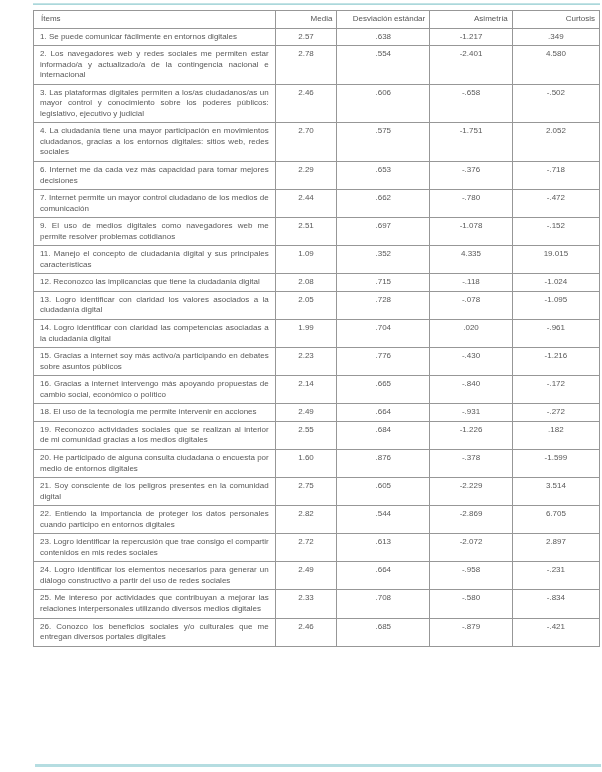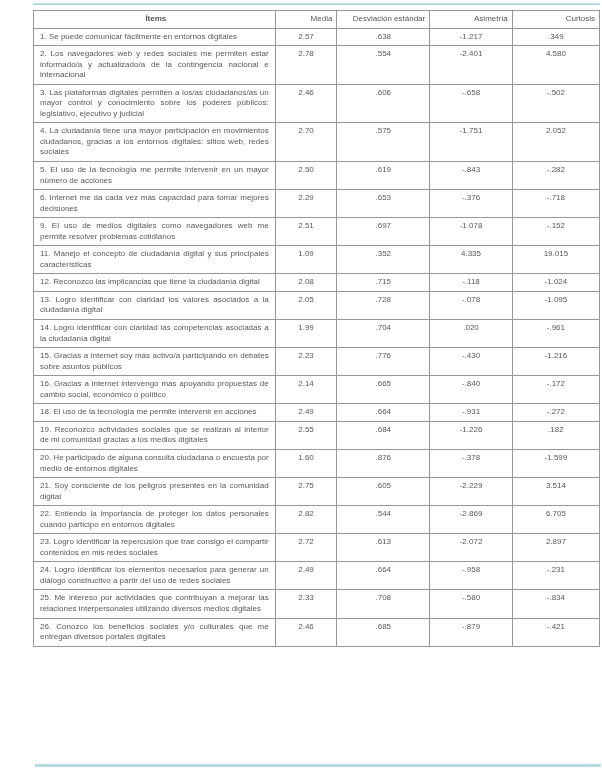--- a/index.html
+++ b/index.html
@@ -32,21 +32,21 @@
     padding:3px 6px;
     vertical-align:top;
     font-weight:normal;
   }
   .stats th {
     text-align:right;
     vertical-align:middle;
     padding:3px 4px;
     color:#565656;
   }
-  .stats th.items-header { text-align:center; padding-left:7px;font-weight:bold; }
+  .stats th.items-header { text-align:left; padding-left:7px; }
   .stats td.item-cell { text-align:justify; }
   .stats td.num-cell { text-align:center; }
   col.c-item { width:42.7%; }
   col.c-media { width:10.9%; }
   col.c-sd { width:16.4%; }
   col.c-skew { width:14.6%; }
   col.c-kurt { width:15.4%; }
 </style>
 </head>
 <body>
@@ -94,34 +94,34 @@
           <td class="num-cell">-.502</td>
         </tr>
         <tr>
           <td class="item-cell">4. La ciudadanía tiene una mayor participación en movimientos ciudadanos, gracias a los entornos digitales: sitios web, redes sociales</td>
           <td class="num-cell">2.70</td>
           <td class="num-cell">.575</td>
           <td class="num-cell">-1.751</td>
           <td class="num-cell">2.052</td>
         </tr>
         <tr>
-          <td class="item-cell">5. El uso de la tecnología me permite intervenir en un mayor número de acciones</td>
-          <td class="num-cell">2.50</td>
-          <td class="num-cell">.619</td>
-          <td class="num-cell">-.843</td>
-          <td class="num-cell">-.282</td>
-        </tr>
-        <tr>
           <td class="item-cell">6. Internet me da cada vez más capacidad para tomar mejores decisiones</td>
           <td class="num-cell">2.29</td>
           <td class="num-cell">.653</td>
           <td class="num-cell">-.376</td>
           <td class="num-cell">-.718</td>
         </tr>
         <tr>
+          <td class="item-cell">7. Internet permite un mayor control ciudadano de los medios de comunicación</td>
+          <td class="num-cell">2.44</td>
+          <td class="num-cell">.662</td>
+          <td class="num-cell">-.780</td>
+          <td class="num-cell">-.472</td>
+        </tr>
+        <tr>
           <td class="item-cell">9. El uso de medios digitales como navegadores web me permite resolver problemas cotidianos</td>
           <td class="num-cell">2.51</td>
           <td class="num-cell">.697</td>
           <td class="num-cell">-1.078</td>
           <td class="num-cell">-.152</td>
         </tr>
         <tr>
           <td class="item-cell">11. Manejo el concepto de ciudadanía digital y sus principales características</td>
           <td class="num-cell">1.09</td>
           <td class="num-cell">.352</td>

